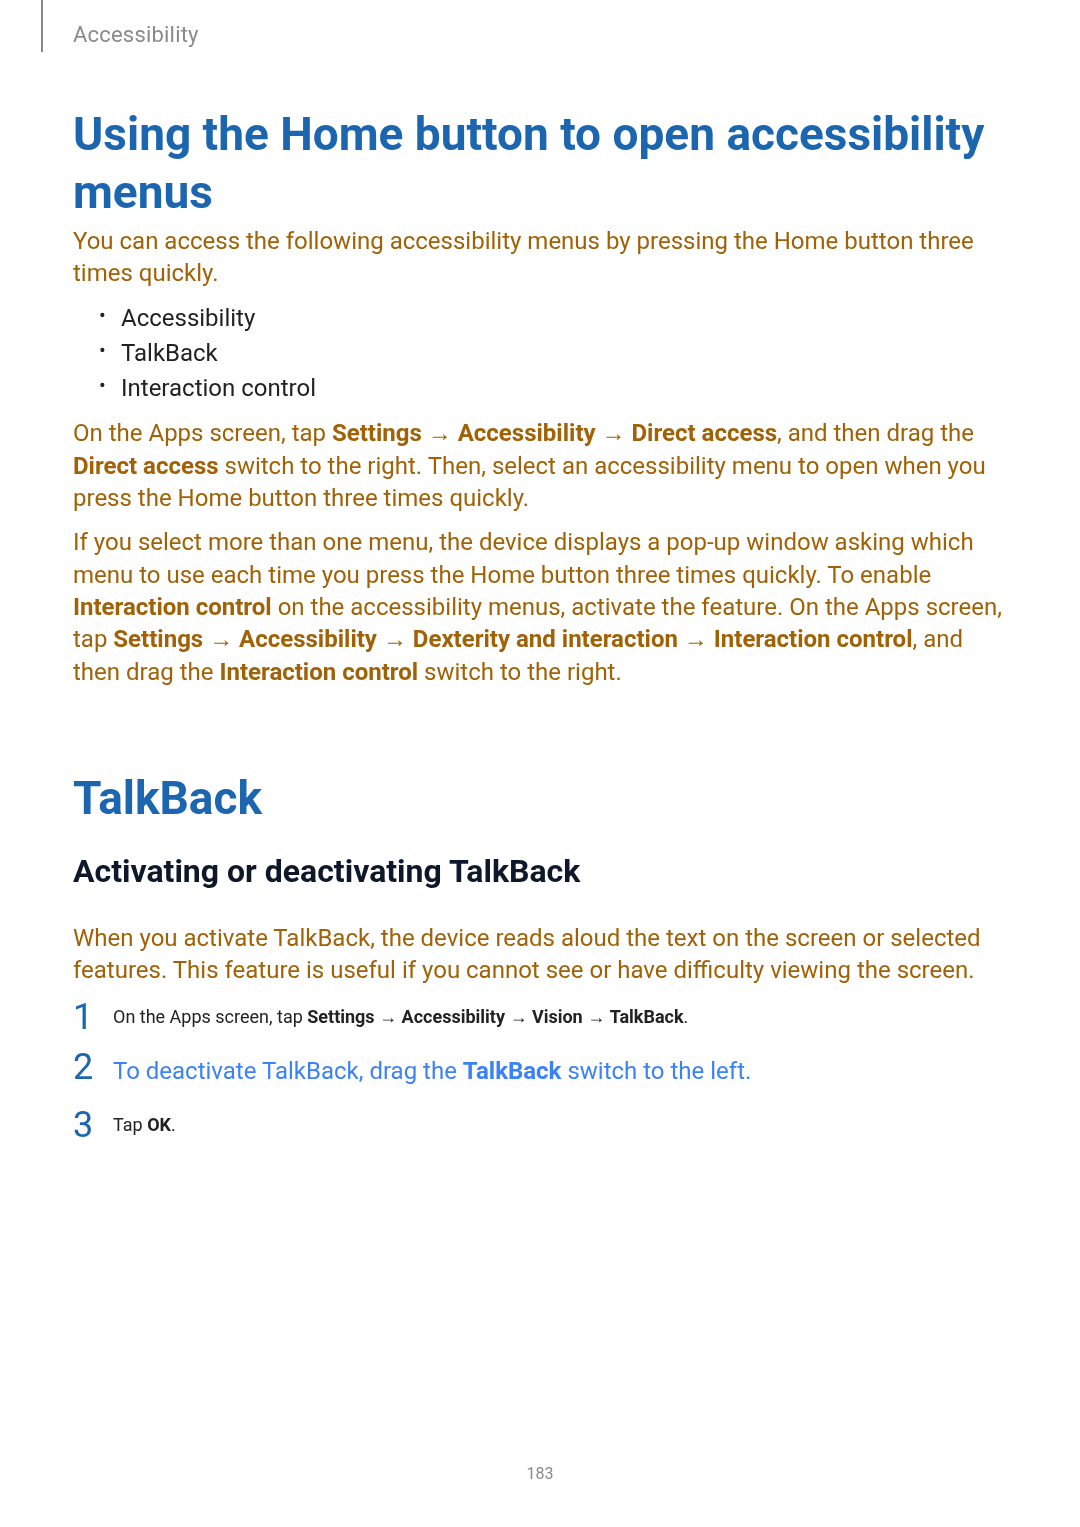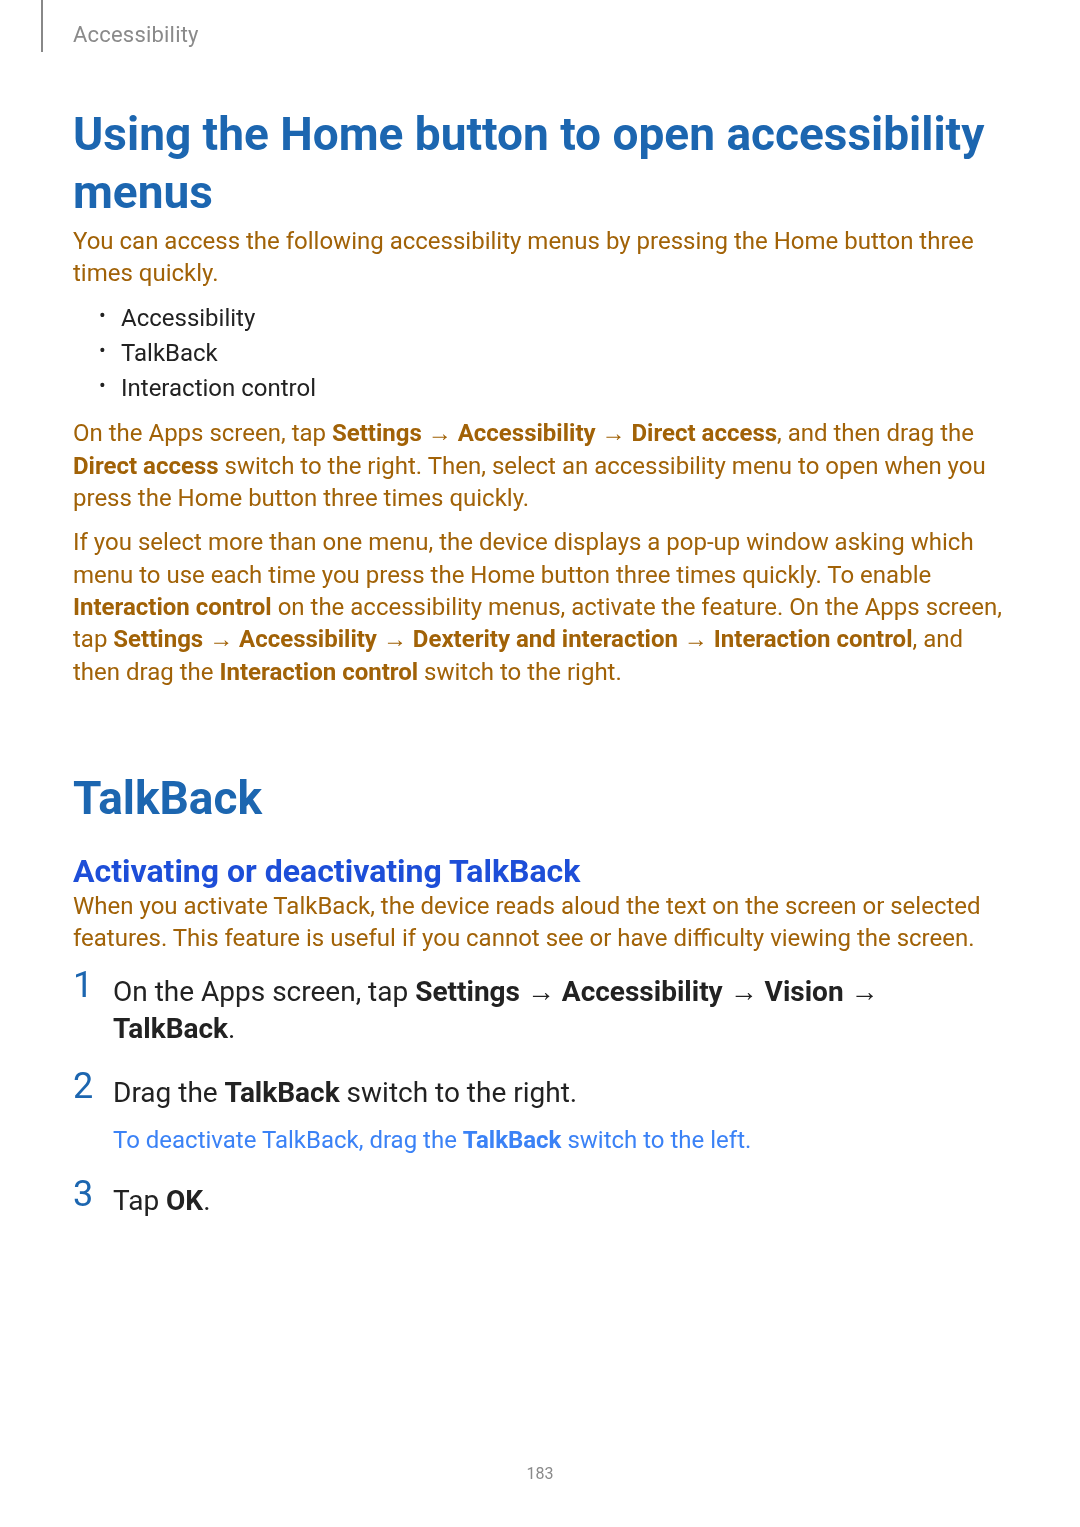--- a/index.html
+++ b/index.html
@@ -66,22 +66,22 @@
     color: #222;
   }
   .bold { font-weight: 700; }
   h1.section-title.spaced-top {
     margin-top: 82px;
     margin-bottom: 24px;
   }
   h2.subsection {
     font-size: 32px;
     font-weight: 700;
-    color: #1d4ed8;
-    margin-bottom: 0;
+    color: #0f172a;
+    margin-bottom: 32px;
   }
   ol.steps {
     list-style: none;
     counter-reset: step;
     margin-top: 18px;
   }
   ol.steps > li {
     counter-increment: step;
     position: relative;
     padding-left: 40px;
@@ -91,21 +91,21 @@
     content: counter(step);
     position: absolute;
     left: 0;
     top: -6px;
     font-size: 36px;
     font-weight: 400;
     color: #1c66b0;
     line-height: 1;
   }
   ol.steps > li .step-line {
-    font-size: 28px;
+    font-size: 18px;
     color: #222;
     line-height: 1.35;
   }
   ol.steps > li .step-sub {
     font-size: 24px;
     color: #3b82f6;
     line-height: 1.35;
     margin-top: 12px;
   }
   .page-number {
@@ -152,23 +152,20 @@
 
   <p class="body">When you activate TalkBack, the device reads aloud the text on the screen or selected features. This feature is useful if you cannot see or have difficulty viewing the screen.</p>
 
   <ol class="steps">
     <li>
       <div class="step-line">
         <span>On the Apps screen, tap </span><span class="bold">Settings</span><span> → </span><span class="bold">Accessibility</span><span> → </span><span class="bold">Vision</span><span> → </span><span class="bold">TalkBack</span><span>.</span>
       </div>
     </li>
     <li>
-      <div class="step-line">
-        <span>Drag the </span><span class="bold">TalkBack</span><span> switch to the right.</span>
-      </div>
       <div class="step-sub">
         <span>To deactivate TalkBack, drag the </span><span class="bold">TalkBack</span><span> switch to the left.</span>
       </div>
     </li>
     <li>
       <div class="step-line">
         <span>Tap </span><span class="bold">OK</span><span>.</span>
       </div>
     </li>
   </ol>

